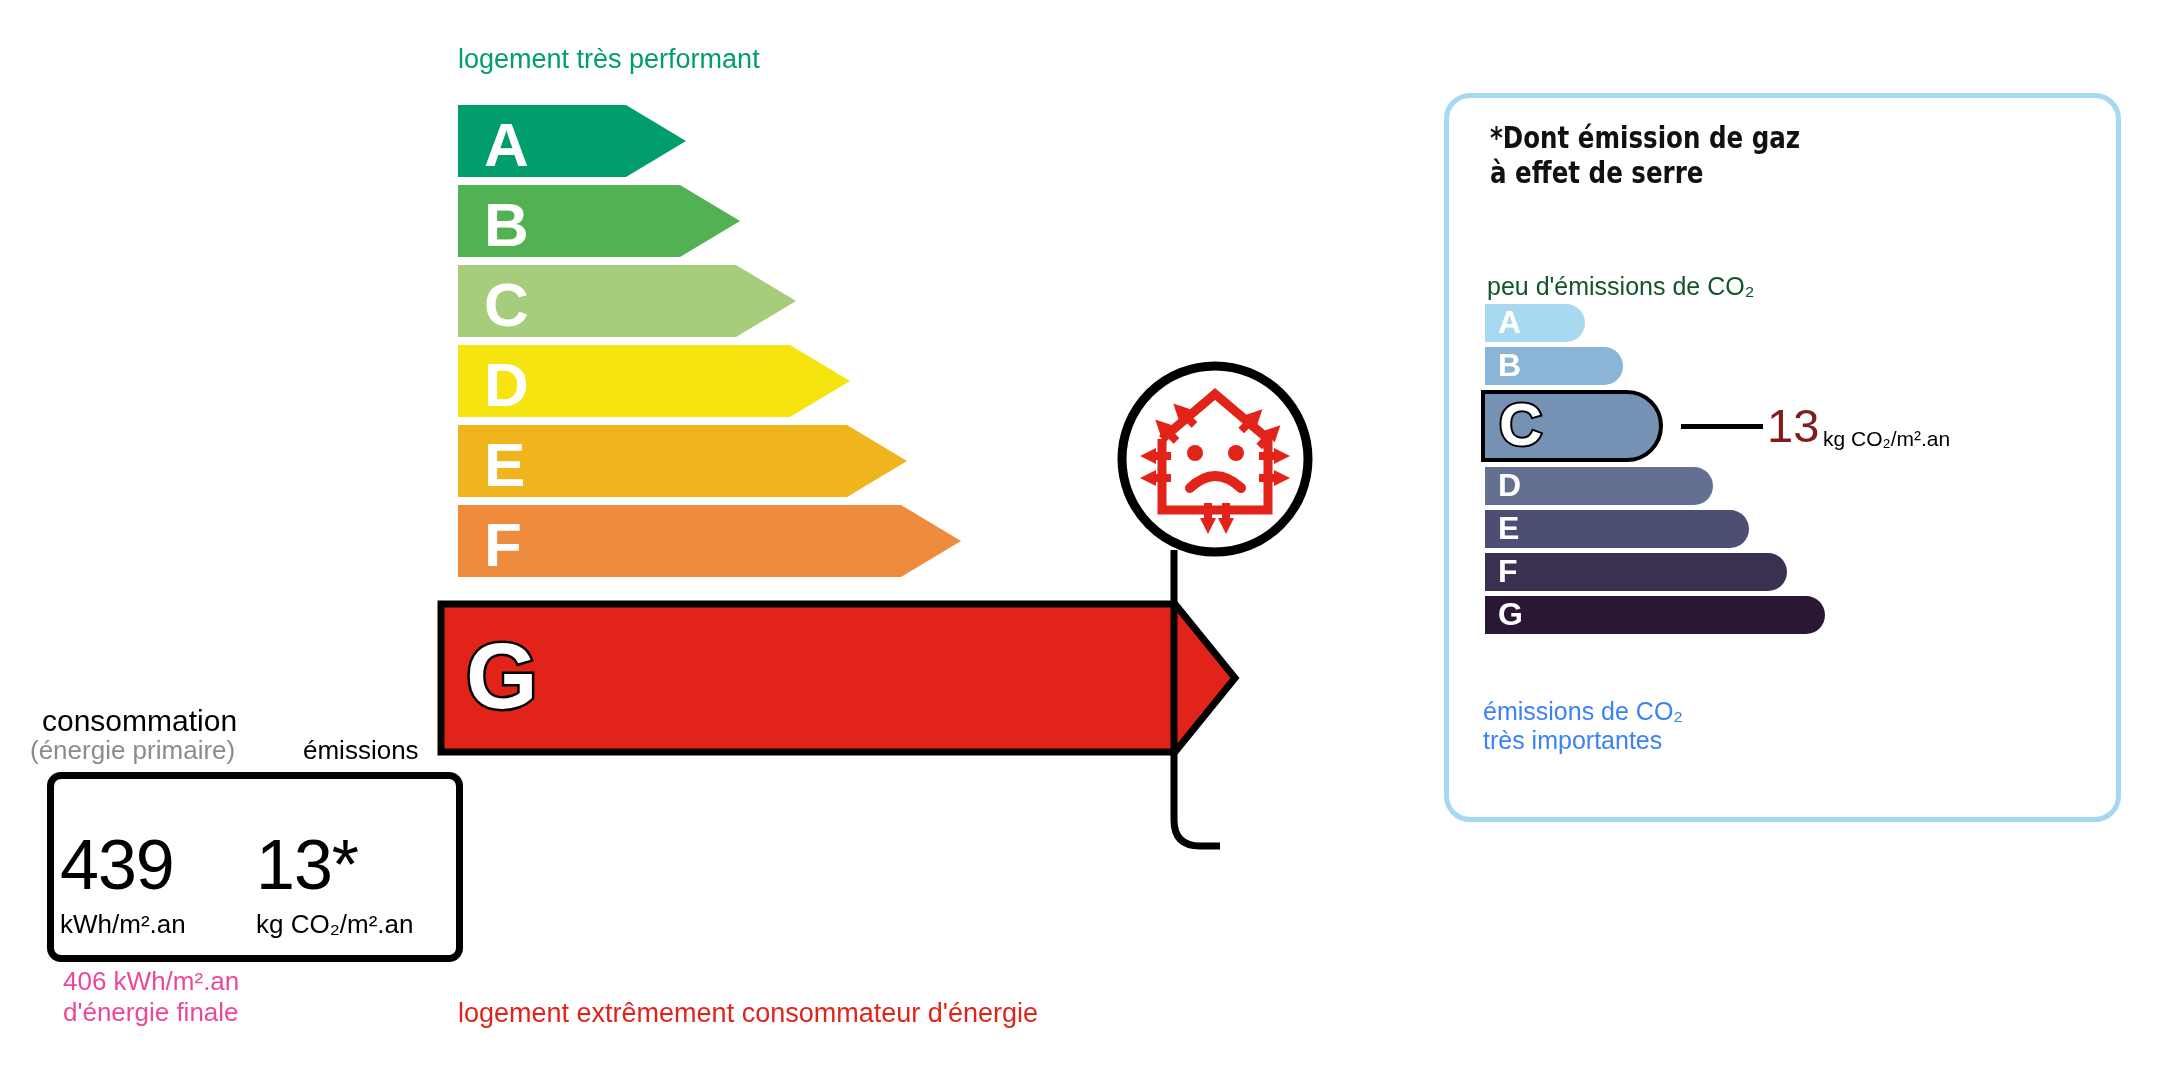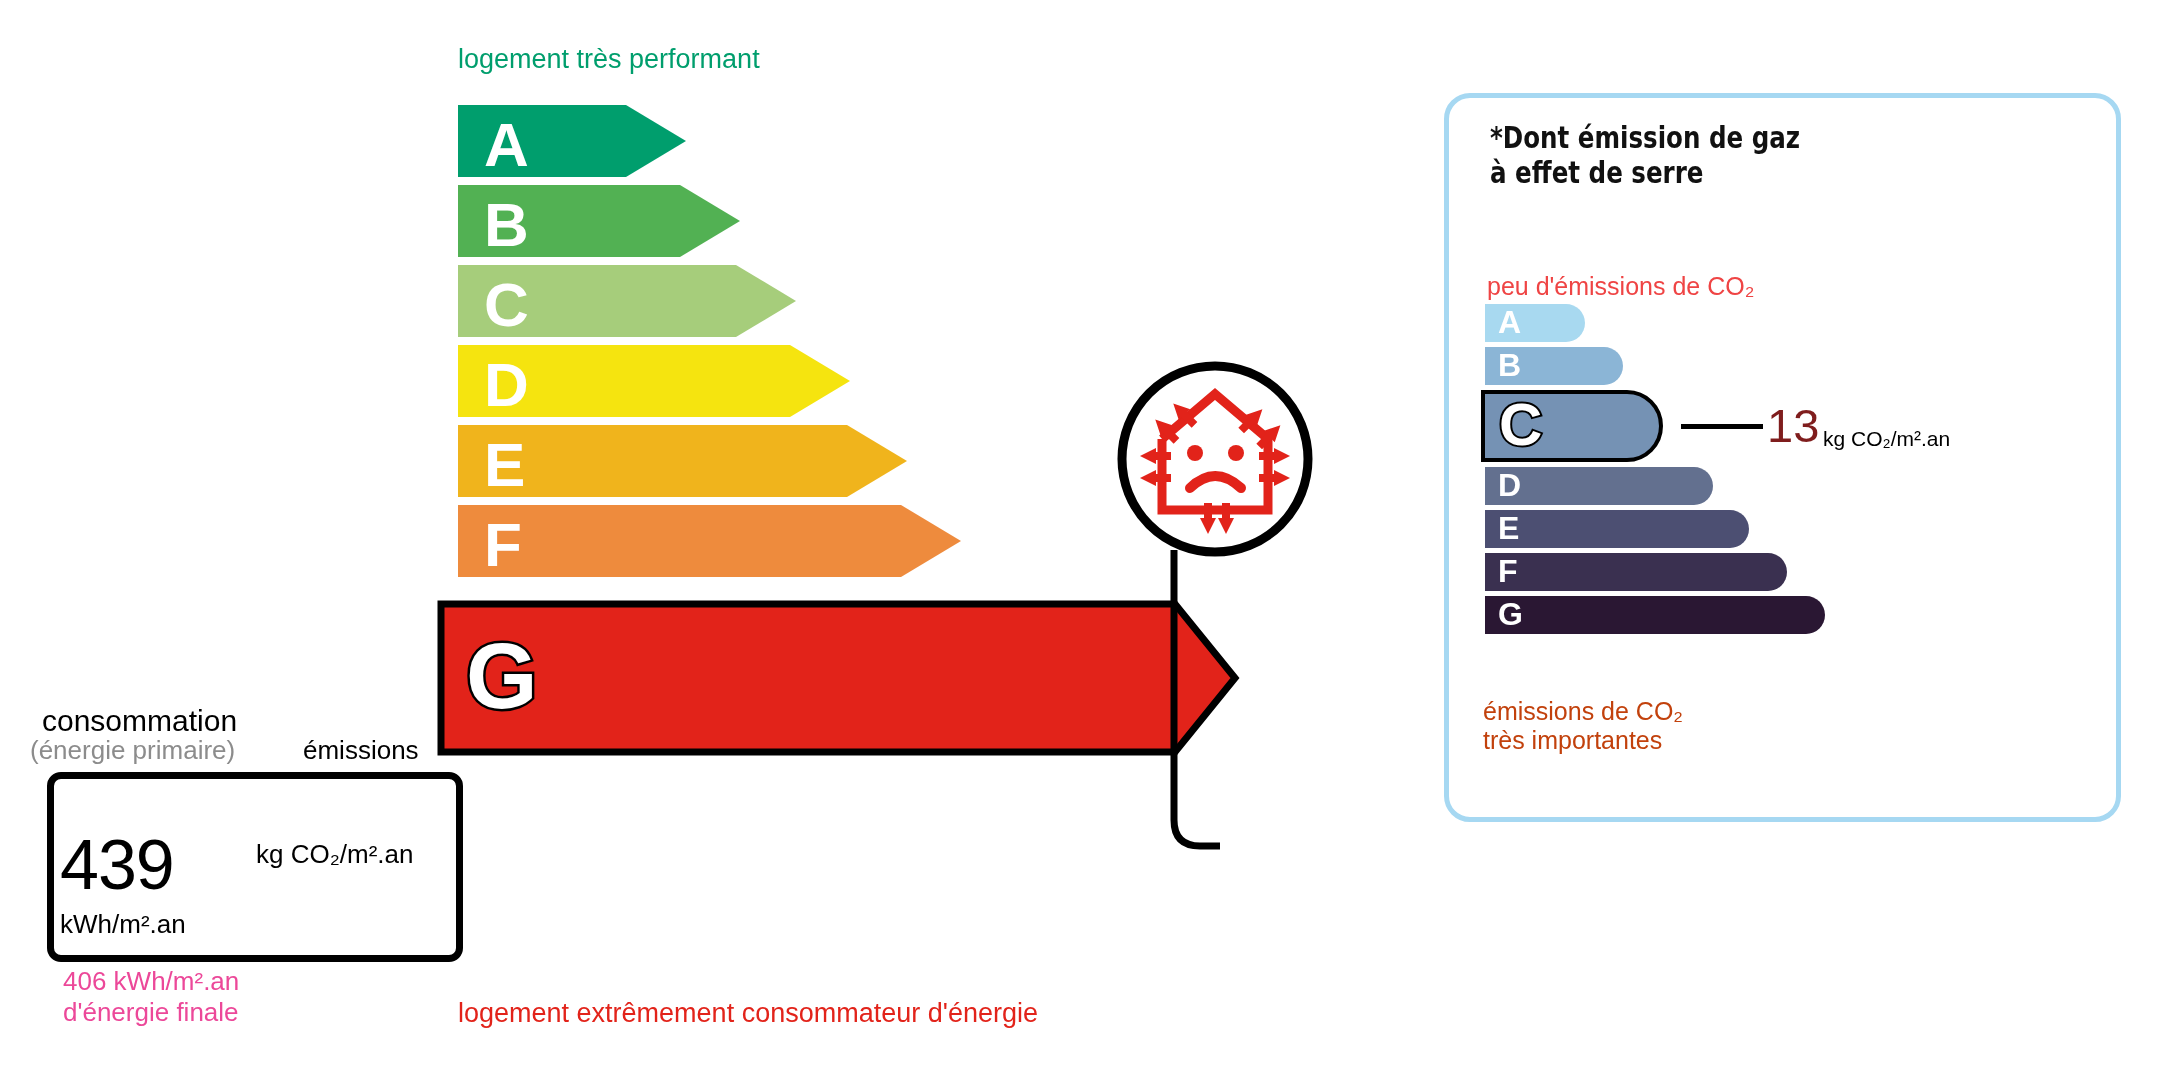--- a/index.html
+++ b/index.html
@@ -58,22 +58,22 @@
   #co2panel{
     left:1444px;top:93px;width:677px;height:729px;
     border:5px solid #a6d8f2;border-radius:26px;background:#fff;box-sizing:border-box;
   }
   #co2-title{
     left:1490px;top:120px;font-size:31px;font-weight:bold;color:#111;
     line-height:1.14;white-space:nowrap;
     font-family:"DejaVu Sans Condensed","Liberation Sans",sans-serif;
     transform:scaleX(.88);transform-origin:left top;
   }
-  #co2-legend-top{left:1487px;top:272px;font-size:25px;color:#ef4444;white-space:nowrap;}
-  #co2-legend-bot{left:1483px;top:697px;font-size:25px;color:#c2410c;line-height:1.14;white-space:nowrap;}
+  #co2-legend-top{left:1487px;top:272px;font-size:25px;color:#14532d;white-space:nowrap;}
+  #co2-legend-bot{left:1483px;top:697px;font-size:25px;color:#3b82f6;line-height:1.14;white-space:nowrap;}
 
   #co2bars{left:1485px;top:304px;width:620px;height:390px;}
   .cbar{position:absolute;height:38px;border-radius:0 19px 19px 0;}
   .cbar .cletter{
     position:absolute;left:13px;top:50%;transform:translateY(-52%);
     color:#fff;font-size:32px;font-weight:bold;line-height:1;
   }
   .cbar.sel{
     border:4px solid #000;box-sizing:border-box;height:72px;border-radius:0 36px 36px 0;
     left:-4px;
@@ -144,20 +144,21 @@
 
 <div class="abs" id="valbox"></div>
 <div class="abs divider"></div>
 
 <div class="abs valcell" style="left:60px;top:830px;width:182px;">
   <div class="valnum">439</div>
   <div class="valunit">kWh/m².an</div>
 </div>
 
 <div class="abs valcell" style="left:256px;top:830px;width:196px;">
+  <div class="valnum">13*</div>
   <div class="valunit">kg CO₂/m².an</div>
 </div>
 
 <div class="abs" id="foot-final">
   <div>406 kWh/m².an</div>
   <div>d'énergie finale</div>
 </div>
 
 <div class="abs" id="connector">
   <svg width="140" height="320" viewBox="0 0 140 320">

